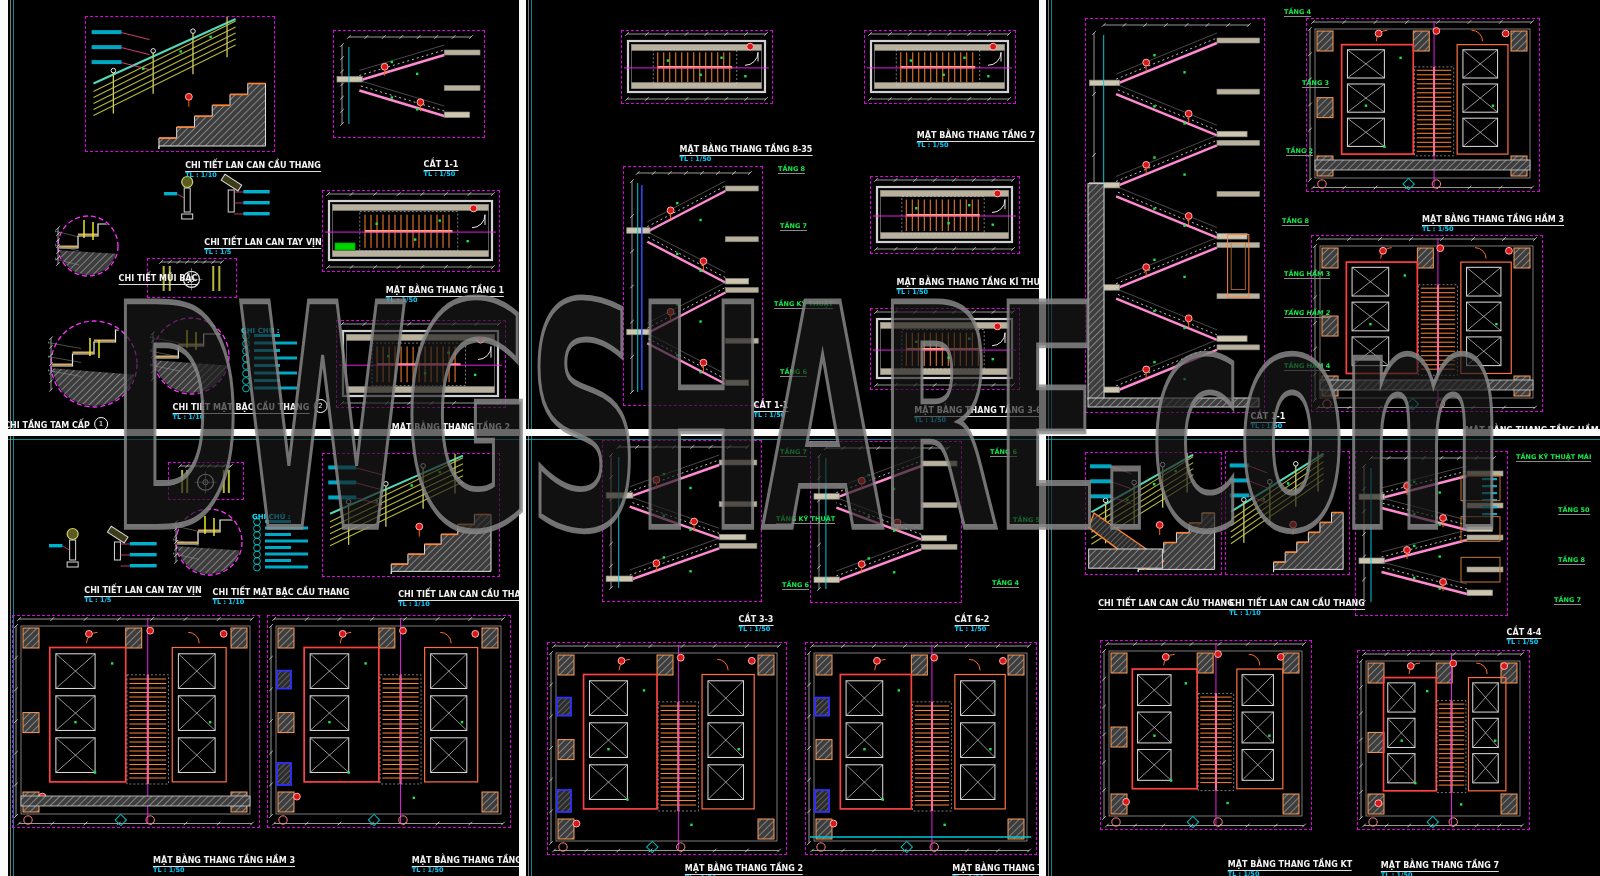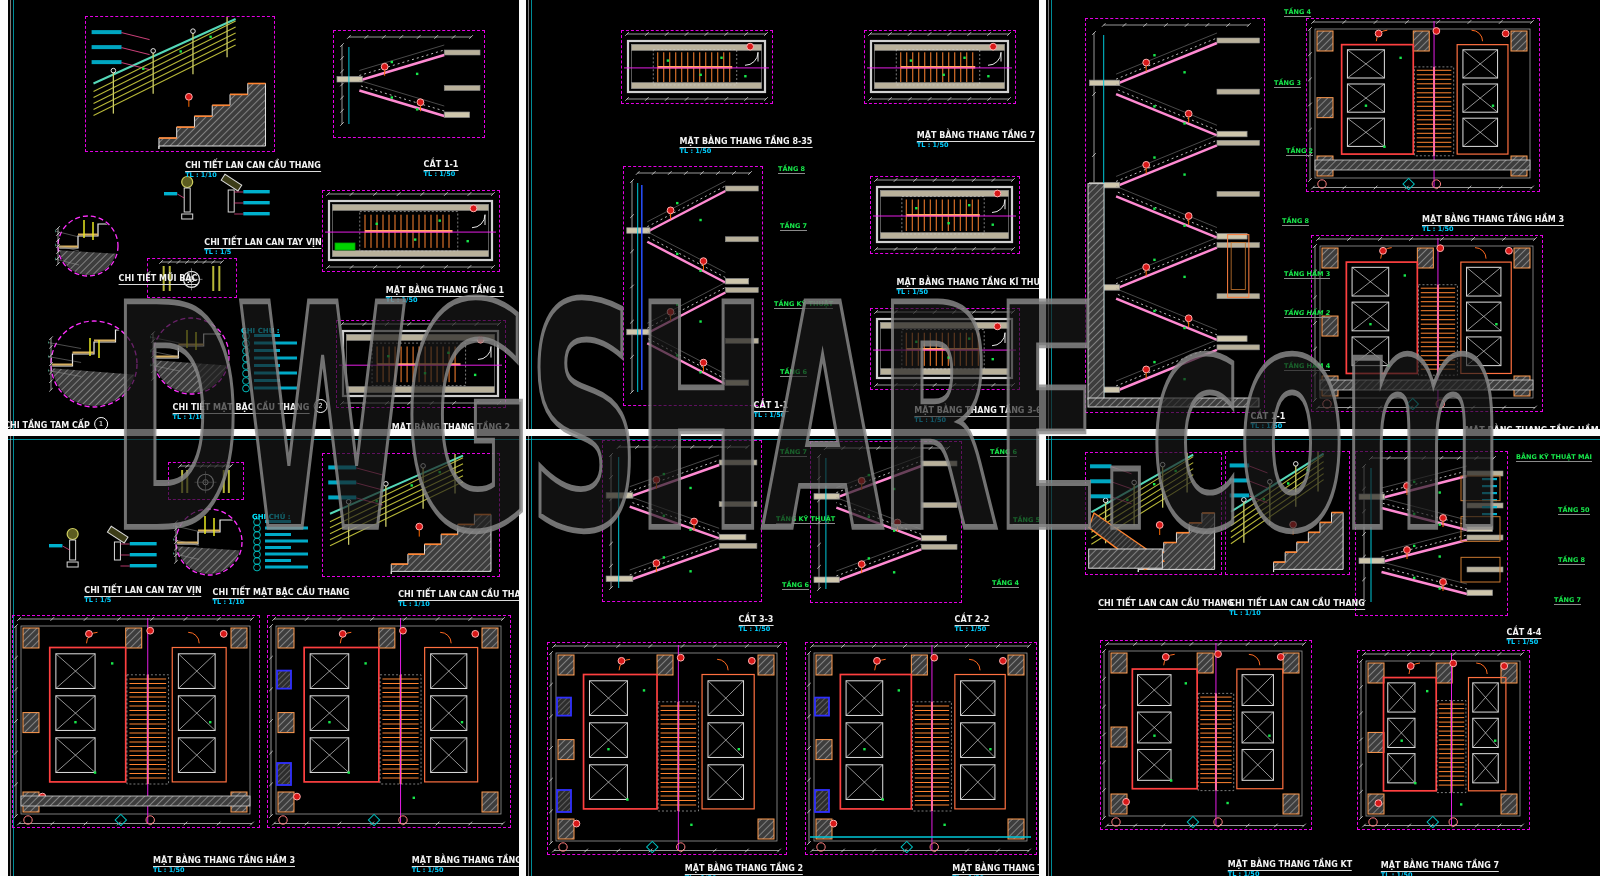--- a/index.html
+++ b/index.html
@@ -436,21 +436,21 @@
             <line x1="2" y1="36.92" x2="147" y2="36.92" stroke="#ff20ff" stroke-width="0.9"></line>
             <path d="M 136 21.3 a 13 13 0 0 1 -13 13" stroke="#e8e8e8" fill="none" stroke-width="1"></path>
             <line x1="136" y1="21.3" x2="136" y2="30.53" stroke="#e8e8e8" stroke-width="1"></line>
             <rect x="44.699999999999996" y="28.400000000000002" width="2.4" height="2.4" fill="#17e84b"></rect>
             <rect x="77.48" y="42.6" width="2.4" height="2.4" fill="#17e84b"></rect>
             <rect x="98.34" y="25.56" width="2.4" height="2.4" fill="#17e84b"></rect>
             <rect x="122.17999999999999" y="44.02" width="2.4" height="2.4" fill="#17e84b"></rect>
             <circle cx="128.14" cy="15.62" r="3.4" stroke="#ffb0b0" stroke-width="1" fill="#d81818"></circle>
           </svg>
         </div>
-        <div class="dtitle" style="left: 220px; top: 129px;"><span class="t">MẶT BẰNG THANG TẦNG 8-35</span><div class="scale">TL : 1/50</div></div>
+        <div class="dtitle" style="left: 220px; top: 137px;"><span class="t">MẶT BẰNG THANG TẦNG 8-35</span><div class="scale">TL : 1/50</div></div>
         <div class="drawing bordered" style="left: 338px; top: 30px; width: 152px; height: 74px;">
           <svg width="149" height="71" viewBox="0 0 149 71">
             <line x1="5" y1="3" x2="144" y2="3" stroke="#d8d8d8" stroke-width="0.7"></line>
             <line x1="3.2" y1="4.8" x2="6.8" y2="1.2" stroke="#d8d8d8" stroke-width="0.8"></line>
             <line x1="23.057142857142857" y1="4.8" x2="26.65714285714286" y2="1.2" stroke="#d8d8d8" stroke-width="0.8"></line>
             <line x1="42.91428571428572" y1="4.8" x2="46.51428571428571" y2="1.2" stroke="#d8d8d8" stroke-width="0.8"></line>
             <line x1="62.77142857142857" y1="4.8" x2="66.37142857142857" y2="1.2" stroke="#d8d8d8" stroke-width="0.8"></line>
             <line x1="82.62857142857143" y1="4.8" x2="86.22857142857143" y2="1.2" stroke="#d8d8d8" stroke-width="0.8"></line>
             <line x1="102.4857142857143" y1="4.8" x2="106.08571428571429" y2="1.2" stroke="#d8d8d8" stroke-width="0.8"></line>
             <line x1="122.34285714285714" y1="4.8" x2="125.94285714285714" y2="1.2" stroke="#d8d8d8" stroke-width="0.8"></line>
@@ -746,21 +746,21 @@
             <rect x="97.35000000000001" y="358.952380952381" width="2.4" height="2.4" fill="#17e84b"></rect>
             <line x1="17.7" y1="16" x2="17.7" y2="380" stroke="#00c8d8" stroke-width="1"></line>
             <rect x="2" y="164.64" width="16" height="215.60000000000002" stroke="#d0d0d0" stroke-width="1" fill="url(#hatchG)"></rect>
             <rect x="2" y="379" width="171" height="9" stroke="#d0d0d0" stroke-width="1" fill="url(#hatchG)"></rect>
             <rect x="141.6" y="215.60000000000002" width="21.24" height="62.72" stroke="#ff8040" stroke-width="1" fill="none"></rect>
             <rect x="145.14" y="223.43999999999997" width="14.16" height="47.04" stroke="#c87830" stroke-width="0.8" fill="none"></rect>
           </svg>
         </div>
         <div class="dtitle" style="left: 222px; top: 404px;"><span class="t">CẮT 1-1</span><div class="scale">TL : 1/50</div></div>
         <span class="flabel" style="left: 238px; top: 8px;">TẦNG 4</span>
-        <span class="flabel" style="left: 228px; top: 79px;">TẦNG 3</span>
+        <span class="flabel" style="left: 256px; top: 79px;">TẦNG 3</span>
         <span class="flabel" style="left: 240px; top: 147px;">TẦNG 2</span>
         <span class="flabel" style="left: 236px; top: 217px;">TẦNG 8</span>
         <span class="flabel" style="left: 238px; top: 270px;">TẦNG HẦM 3</span>
         <span class="flabel" style="left: 238px; top: 309px; font-style: italic;">TẦNG HẦM 2</span>
         <span class="flabel" style="left: 238px; top: 362px;">TẦNG HẦM 4</span>
         <div class="drawing bordered" style="left: 260px; top: 18px; width: 234px; height: 174px;">
           <svg width="231" height="171" viewBox="0 0 231 171">
             <line x1="6" y1="3" x2="225" y2="3" stroke="#d8d8d8" stroke-width="0.7"></line>
             <line x1="4.2" y1="4.8" x2="7.8" y2="1.2" stroke="#d8d8d8" stroke-width="0.8"></line>
             <line x1="35.48571428571429" y1="4.8" x2="39.08571428571428" y2="1.2" stroke="#d8d8d8" stroke-width="0.8"></line>
@@ -1383,21 +1383,21 @@
             <line x1="25.330000000000002" y1="129" x2="110.26" y2="97.33333333333333" stroke="#909090" stroke-width="0.5"></line>
             <rect x="2.98" y="135" width="25.330000000000002" height="5.5" stroke="#8a8a8a" stroke-width="0.7" fill="#cfc7ad"></rect>
             <rect x="110.26" y="102.33333333333333" width="35.76" height="5" stroke="#8a8a8a" stroke-width="0.6" fill="#b9b19b"></rect>
             <circle cx="50.660000000000004" cy="122.16666666666666" r="3.4" stroke="#ffb0b0" stroke-width="1" fill="#d81818"></circle>
             <line x1="50.660000000000004" y1="125.56666666666666" x2="50.660000000000004" y2="131.16666666666666" stroke="#ff6a00" stroke-width="1"></line>
             <rect x="56.62" y="115.22222222222221" width="2.4" height="2.4" fill="#17e84b"></rect>
             <rect x="81.95" y="129.11111111111111" width="2.4" height="2.4" fill="#17e84b"></rect>
             <line x1="14.9" y1="16" x2="14.9" y2="147" stroke="#00c8d8" stroke-width="1"></line>
           </svg>
         </div>
-        <div class="dtitle" style="left: 446px; top: 171px;"><span class="t">CẮT 2-2</span><div class="scale">TL : 1/50</div></div>
+        <div class="dtitle" style="left: 446px; top: 171px;"><span class="t">CẮT 6-2</span><div class="scale">TL : 1/50</div></div>
         <span class="flabel" style="left: 464px; top: 12px;">TẦNG 6</span>
         <span class="flabel" style="left: 487px; top: 80px;">TẦNG 5</span>
         <span class="flabel" style="left: 466px; top: 143px;">TẦNG 4</span>
         <div class="drawing bordered" style="left: 21px; top: 206px; width: 240px; height: 213px;">
           <svg width="237" height="210" viewBox="0 0 237 210">
             <line x1="6" y1="3" x2="231" y2="3" stroke="#d8d8d8" stroke-width="0.7"></line>
             <line x1="4.2" y1="4.8" x2="7.8" y2="1.2" stroke="#d8d8d8" stroke-width="0.8"></line>
             <line x1="36.34285714285715" y1="4.8" x2="39.94285714285714" y2="1.2" stroke="#d8d8d8" stroke-width="0.8"></line>
             <line x1="68.4857142857143" y1="4.8" x2="72.08571428571429" y2="1.2" stroke="#d8d8d8" stroke-width="0.8"></line>
             <line x1="100.62857142857145" y1="4.8" x2="104.22857142857144" y2="1.2" stroke="#d8d8d8" stroke-width="0.8"></line>
@@ -1737,21 +1737,21 @@
             <rect x="126" y="40" width="15" height="2.2" fill="#00c4e4" opacity="0.9"></rect>
             <rect x="126" y="47" width="15" height="2.2" fill="#00c4e4" opacity="0.9"></rect>
             <rect x="126" y="54" width="15" height="2.2" fill="#00c4e4" opacity="0.9"></rect>
             <rect x="126" y="61" width="15" height="2.2" fill="#00c4e4" opacity="0.9"></rect>
             <rect x="105" y="24" width="39" height="24.666666666666664" stroke="#c87830" stroke-width="1" fill="none"></rect>
             <rect x="105" y="64.66666666666666" width="39" height="24.666666666666664" stroke="#c87830" stroke-width="1" fill="none"></rect>
             <rect x="105" y="105.33333333333333" width="39" height="24.666666666666664" stroke="#c87830" stroke-width="1" fill="none"></rect>
           </svg>
         </div>
         <div class="dtitle" style="left: 478px; top: 184px;"><span class="t">CẮT 4-4</span><div class="scale">TL : 1/50</div></div>
-        <span class="flabel" style="left: 470px; top: 17px;">BẰNG KỸ THUẬT MÁI</span>
+        <span class="flabel" style="left: 470px; top: 17px;">TẦNG KỸ THUẬT MÁI</span>
         <span class="flabel" style="left: 512px; top: 70px;">TẦNG 50</span>
         <span class="flabel" style="left: 512px; top: 120px;">TẦNG 8</span>
         <span class="flabel" style="left: 508px; top: 160px;">TẦNG 7</span>
         <div class="drawing bordered" style="left: 54px; top: 204px; width: 212px; height: 190px;">
           <svg width="209" height="187" viewBox="0 0 209 187">
             <line x1="6" y1="3" x2="203" y2="3" stroke="#d8d8d8" stroke-width="0.7"></line>
             <line x1="4.2" y1="4.8" x2="7.8" y2="1.2" stroke="#d8d8d8" stroke-width="0.8"></line>
             <line x1="32.34285714285714" y1="4.8" x2="35.942857142857136" y2="1.2" stroke="#d8d8d8" stroke-width="0.8"></line>
             <line x1="60.48571428571429" y1="4.8" x2="64.08571428571429" y2="1.2" stroke="#d8d8d8" stroke-width="0.8"></line>
             <line x1="88.62857142857143" y1="4.8" x2="92.22857142857143" y2="1.2" stroke="#d8d8d8" stroke-width="0.8"></line>

